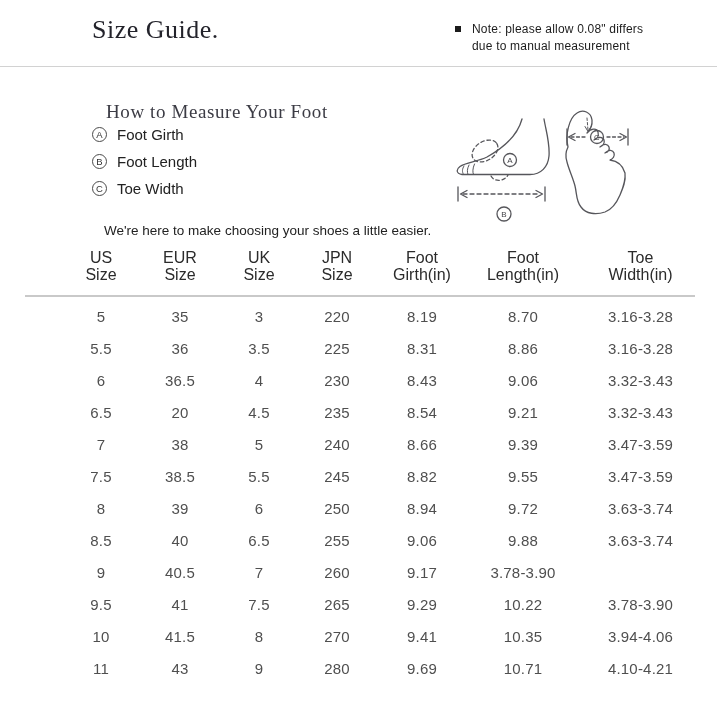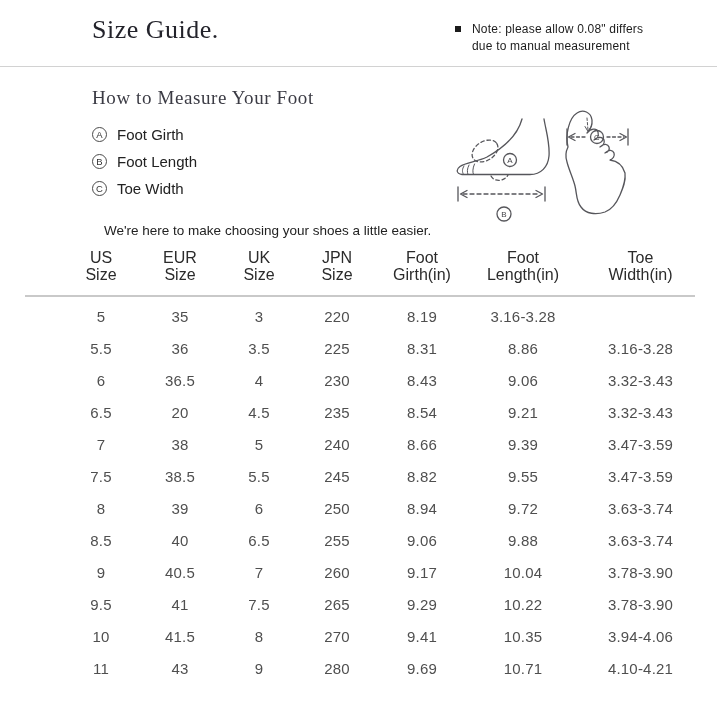--- a/index.html
+++ b/index.html
@@ -18,21 +18,21 @@
     font-weight:400;font-size:26px;color:#23232b;letter-spacing:.5px;
     margin:0;
   }
   #note{left:455px;top:21px;display:flex;align-items:flex-start;gap:11px}
   #note .bullet{width:6px;height:6px;background:#1b1b1b;margin-top:5px;flex:none}
   #note .note-text{font-size:12px;line-height:17px;color:#1c1c1c;letter-spacing:.2px}
   #hdr-div{left:0;top:66px;width:717px;height:1px;background:#d2d2d2}
 
   
   #measure-h{
-    left:92px;top:87px;margin:0;
+    left:92px;top:87px;margin:14px;
     font-family:"Liberation Serif","DejaVu Serif",serif;
     font-weight:400;font-size:19px;color:#3b3b44;letter-spacing:.6px;
   }
   #legend{left:92px;top:121px;list-style:none;margin:0;padding:0}
   #legend li{display:flex;align-items:center;gap:10px;height:27px}
   .clabel{
     width:15px;height:15px;box-sizing:border-box;flex:none;
     border:1px solid #4a4a4a;border-radius:50%;
     display:flex;align-items:center;justify-content:center;
     font-size:9.5px;color:#333;
@@ -166,20 +166,21 @@
       </div>
     </div>
   <div class="abs" id="tbl-div"></div>
   <div class="abs" id="tbody">
       <div class="grid7 trow">
         <div class="tcell">5</div>
         <div class="tcell">35</div>
         <div class="tcell">3</div>
         <div class="tcell">220</div>
         <div class="tcell">8.19</div>
+        <div class="tcell">8.70</div>
         <div class="tcell">3.16-3.28</div>
       </div>
       <div class="grid7 trow">
         <div class="tcell">5.5</div>
         <div class="tcell">36</div>
         <div class="tcell">3.5</div>
         <div class="tcell">225</div>
         <div class="tcell">8.31</div>
         <div class="tcell">8.86</div>
         <div class="tcell">3.16-3.28</div>
@@ -237,21 +238,20 @@
         <div class="tcell">9.06</div>
         <div class="tcell">9.88</div>
         <div class="tcell">3.63-3.74</div>
       </div>
       <div class="grid7 trow">
         <div class="tcell">9</div>
         <div class="tcell">40.5</div>
         <div class="tcell">7</div>
         <div class="tcell">260</div>
         <div class="tcell">9.17</div>
-        <div class="tcell">10.04</div>
         <div class="tcell">3.78-3.90</div>
       </div>
       <div class="grid7 trow">
         <div class="tcell">9.5</div>
         <div class="tcell">41</div>
         <div class="tcell">7.5</div>
         <div class="tcell">265</div>
         <div class="tcell">9.29</div>
         <div class="tcell">10.22</div>
         <div class="tcell">3.78-3.90</div>

